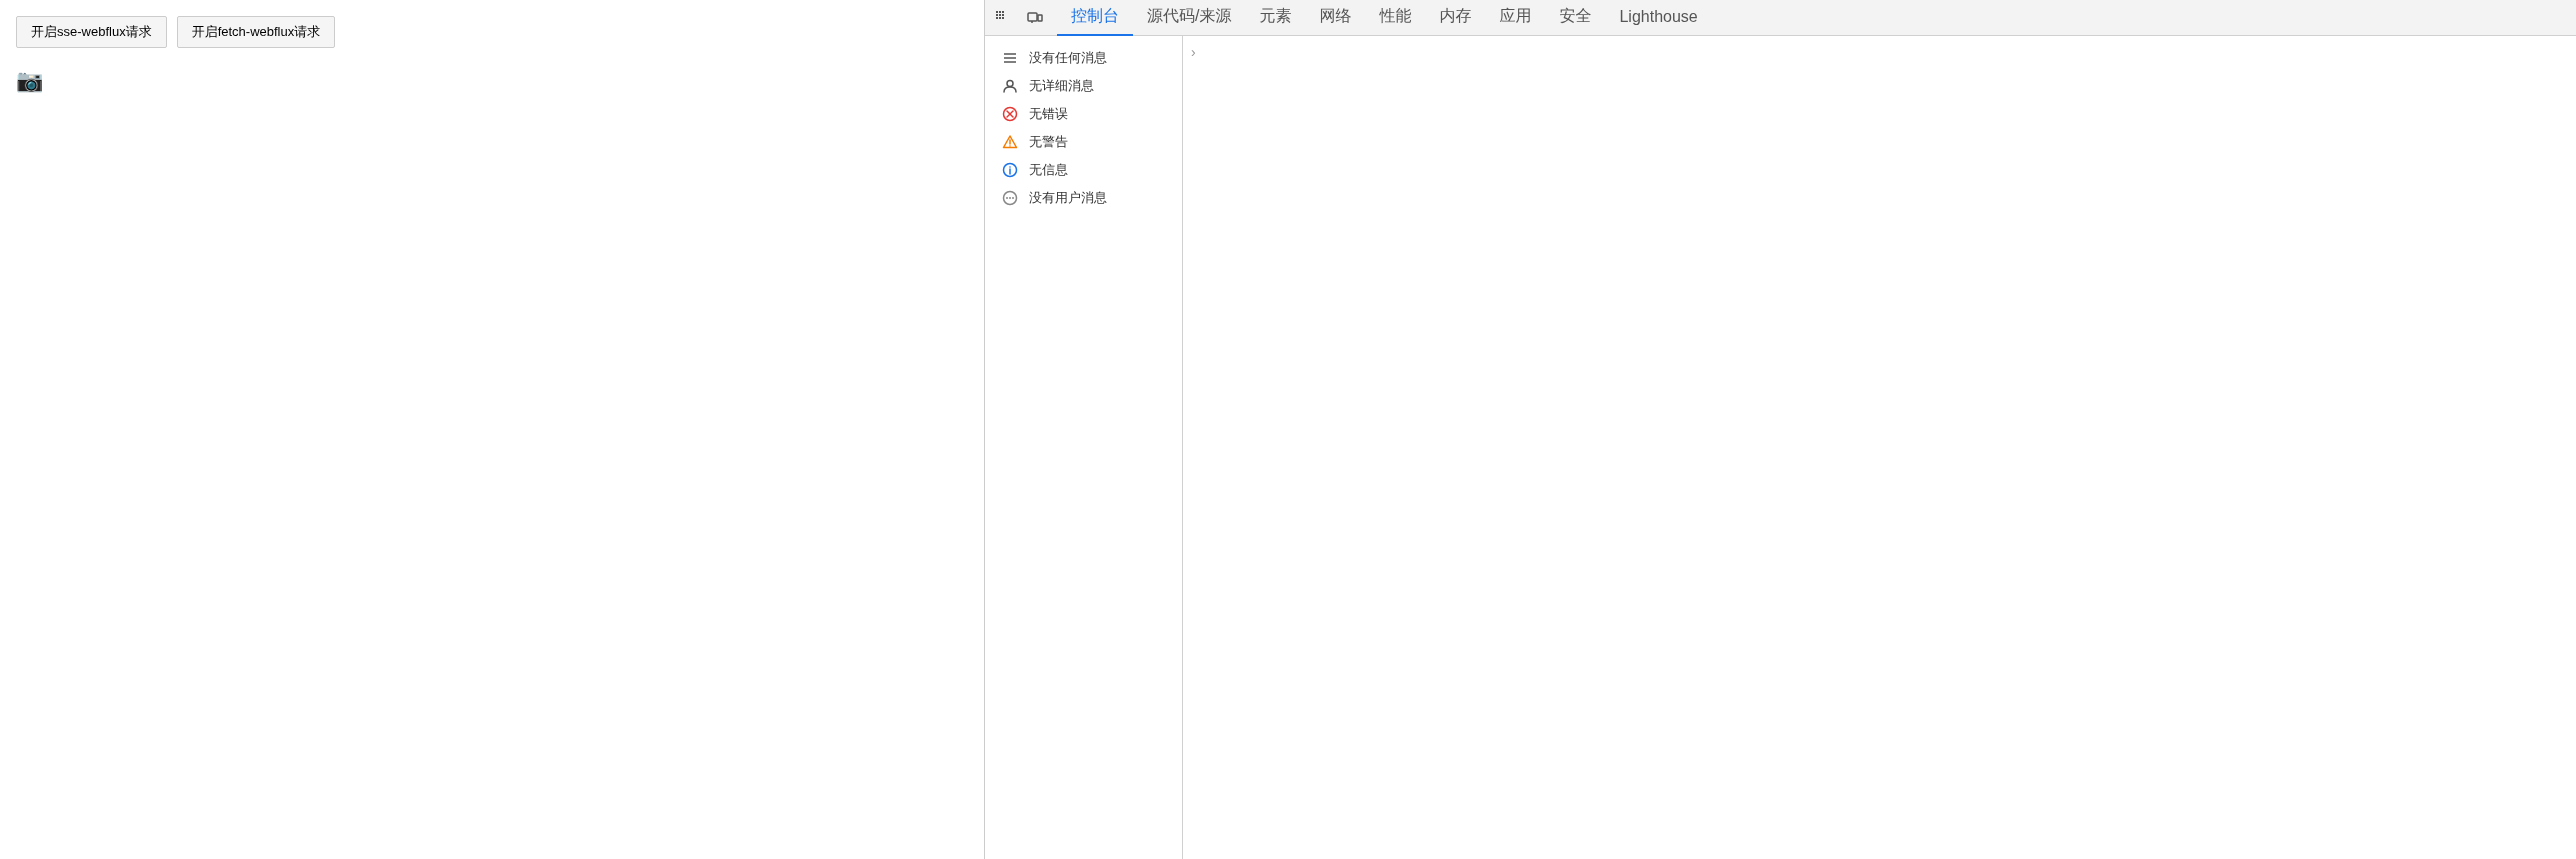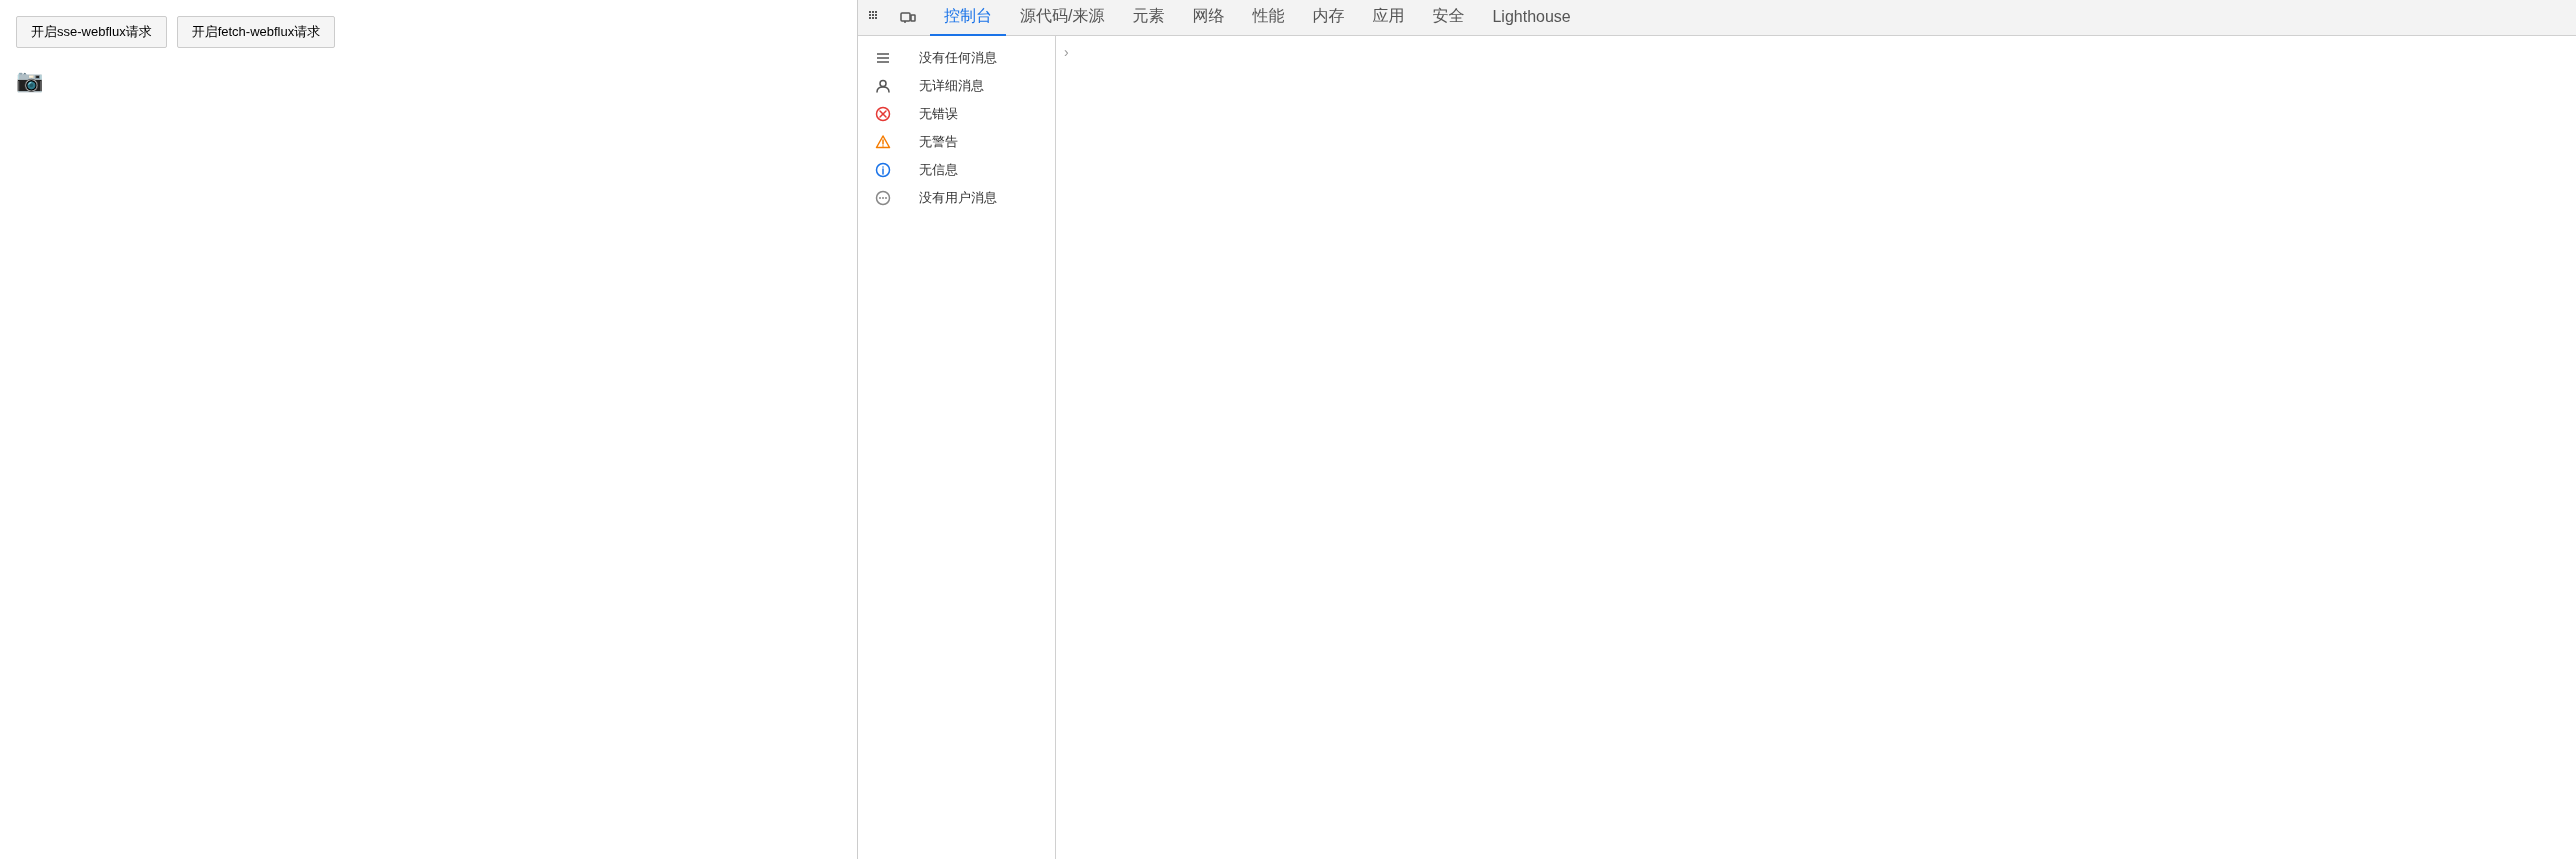--- a/index.html
+++ b/index.html
@@ -12,21 +12,21 @@
       font-family: -apple-system, BlinkMacSystemFont, 'PingFang SC', 'Microsoft YaHei', sans-serif;
       background: #ffffff;
       width: 2576px;
       height: 859px;
       display: flex;
       overflow: hidden;
     }
 
     
     .webpage-panel {
-      width: 858px;
+      width: 985px;
       height: 859px;
       background: #ffffff;
       border-right: 1px solid #cccccc;
       flex-shrink: 0;
       position: relative;
       padding: 16px;
     }
 
     .webpage-buttons {
       display: flex;
@@ -202,21 +202,20 @@
       height: 18px;
       display: flex;
       align-items: center;
       justify-content: center;
       flex-shrink: 0;
       font-size: 14px;
     }
 
     .filter-item-label {
       font-size: 13px;
-      margin-left: 17px;
     }
 
     
     .icon-list { color: #555; font-size: 15px; }
     .icon-user { color: #555; font-size: 15px; }
     .icon-error { color: #e53935; font-size: 16px; }
     .icon-warning { color: #f57c00; font-size: 16px; }
     .icon-info { color: #1a73e8; font-size: 16px; }
     .icon-verbose { color: #888; font-size: 16px; }
 

